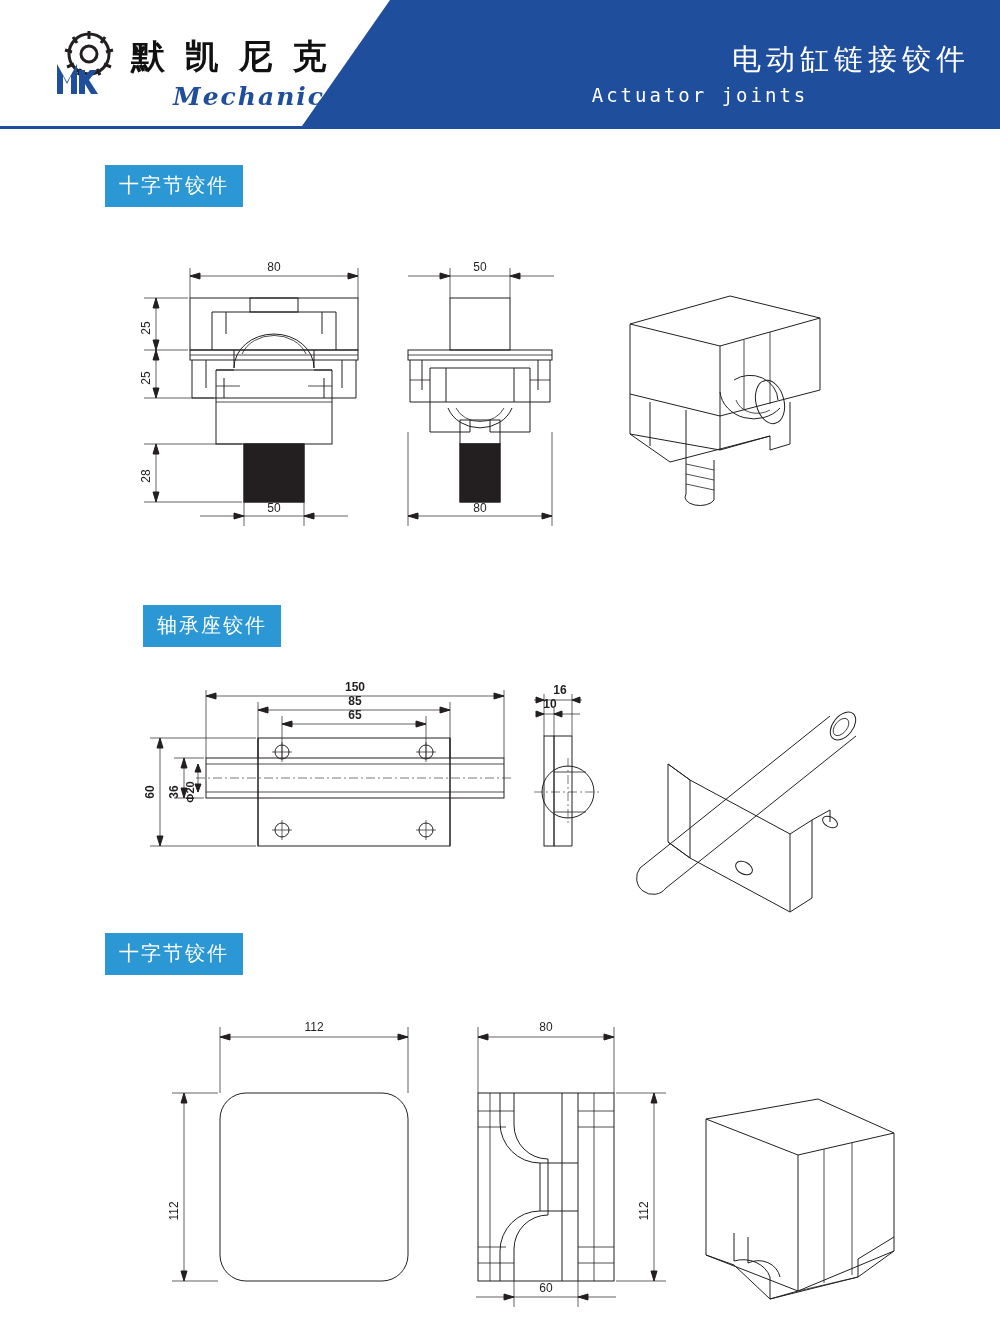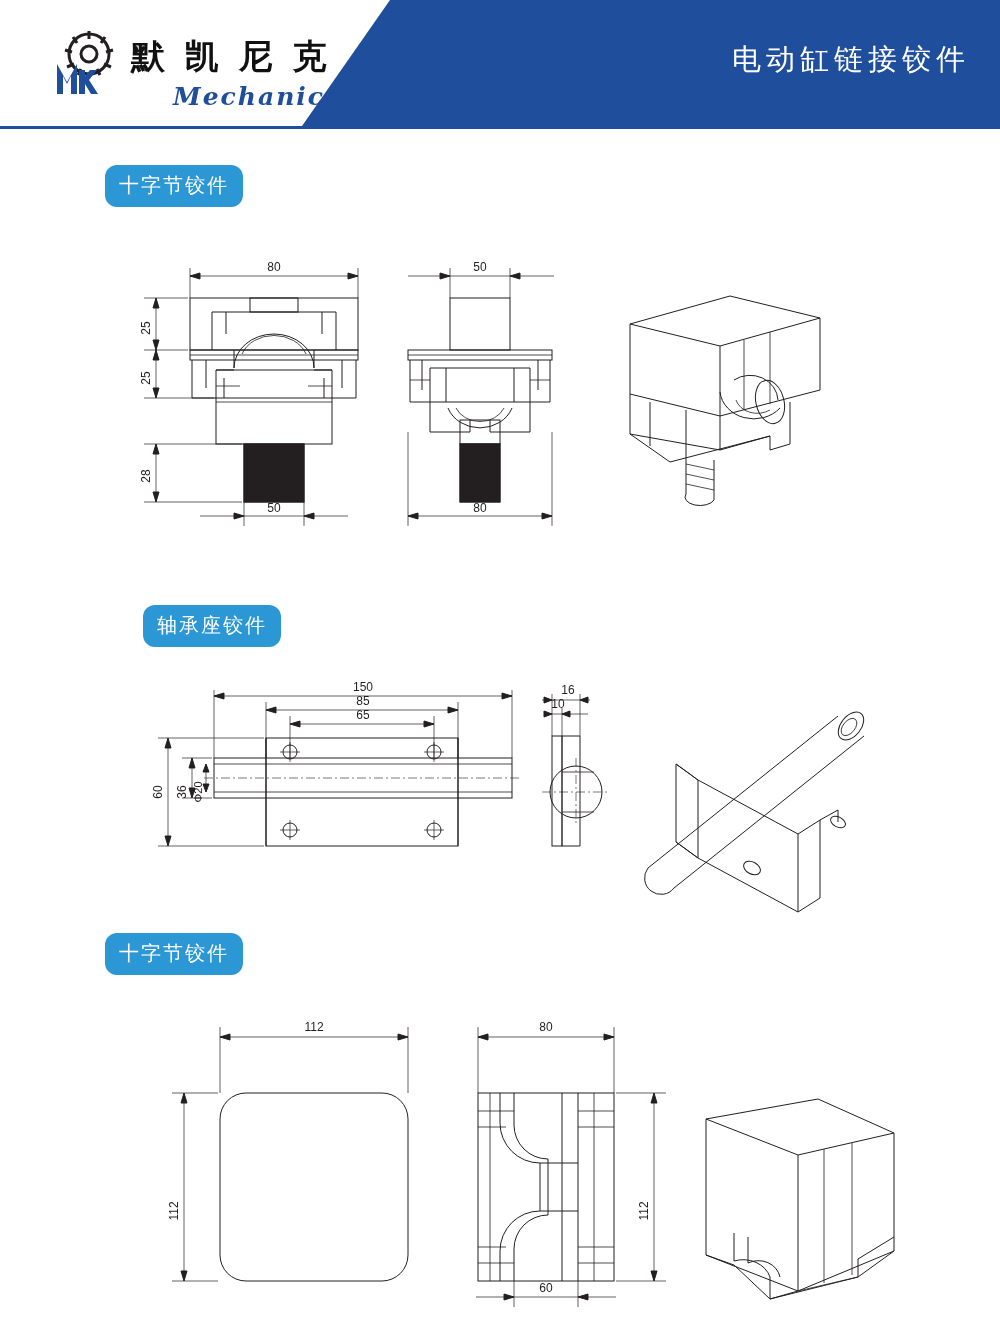--- a/index.html
+++ b/index.html
@@ -40,21 +40,20 @@
     color:#ffffff;font-size:19px;letter-spacing:3px;
     font-family:"DejaVu Sans Mono","Liberation Mono",monospace;
   }
   
   .sec-label{
     position:absolute;background:#2b97d4;color:#ffffff;
     font-size:20px;letter-spacing:2px;
     padding:7px 14px 8px 14px;
     font-family:"DejaVu Sans","Liberation Sans",sans-serif;
     white-space:nowrap;
-    border-radius:12px;
   }
   
   .fig{position:absolute;}
   svg{display:block;overflow:visible;}
   .ln{stroke:#231f20;stroke-width:1;fill:none;}
   .ln-thin{stroke:#231f20;stroke-width:0.8;fill:none;}
   .dim{stroke:#231f20;stroke-width:0.7;fill:none;}
   .ctr{stroke:#231f20;stroke-width:0.6;fill:none;stroke-dasharray:9 3 2 3;}
   .fillk{fill:#231f20;stroke:#231f20;stroke-width:1;}
   .dtxt{
@@ -91,20 +90,21 @@
         <circle cx="34" cy="24" r="8" fill="#ffffff" stroke="#231f20" stroke-width="3"></circle>
       </g>
       <path d="M2 64 L2 34 L12 52 L22 34 L22 64 L16 64 L16 46 L12 54 L8 46 L8 64 Z" fill="#1f4e9c"></path>
       <path d="M24 64 L24 40 L30 40 L30 46 L35 40 L42 40 L34 50 L43 64 L36 64 L30 54 L30 64 Z" fill="#1f4e9c"></path>
     </svg>
     <div class="logo-cn">默 凯 尼 克</div>
     <div class="logo-en">Mechanics</div>
   </div>
 
   <div class="header-title">电动缸链接铰件</div>
+  <div class="header-sub">Actuator joints</div>
   <div class="header-rule"></div>
 </div>
 
 <div class="sec-label" style="left:105px;top:165px;">十字节铰件</div>
 
 <div class="fig" style="left:130px;top:250px;">
 <svg width="740" height="290" viewBox="0 0 740 290">
 
   <g>
 
@@ -227,21 +227,21 @@
 
     <path class="ln" d="M556 204 L556 244 M584 210 L584 250"></path>
     <path class="ln" d="M556 244 A14 8 0 0 0 584 250"></path>
     <path class="ln-thin" d="M556 214 L584 220 M556 224 L584 230 M556 234 L584 240"></path>
   </g>
 </svg>
 </div>
 
 <div class="sec-label" style="left:105px;top:605px;margin-left:38px;">轴承座铰件</div>
 
-<div class="fig" style="left:138px;top:672px;">
+<div class="fig" style="left:130px;top:672px;font-weight:bold;">
 <svg width="760" height="240" viewBox="0 0 760 240">
 
   <g>
 
     <line class="dim" x1="76" y1="18" x2="76" y2="86"></line>
     <line class="dim" x1="374" y1="18" x2="374" y2="86"></line>
     <line class="dim" x1="128" y1="30" x2="128" y2="86"></line>
     <line class="dim" x1="320" y1="30" x2="320" y2="86"></line>
     <line class="dim" x1="152" y1="44" x2="152" y2="86"></line>
     <line class="dim" x1="296" y1="44" x2="296" y2="86"></line>

